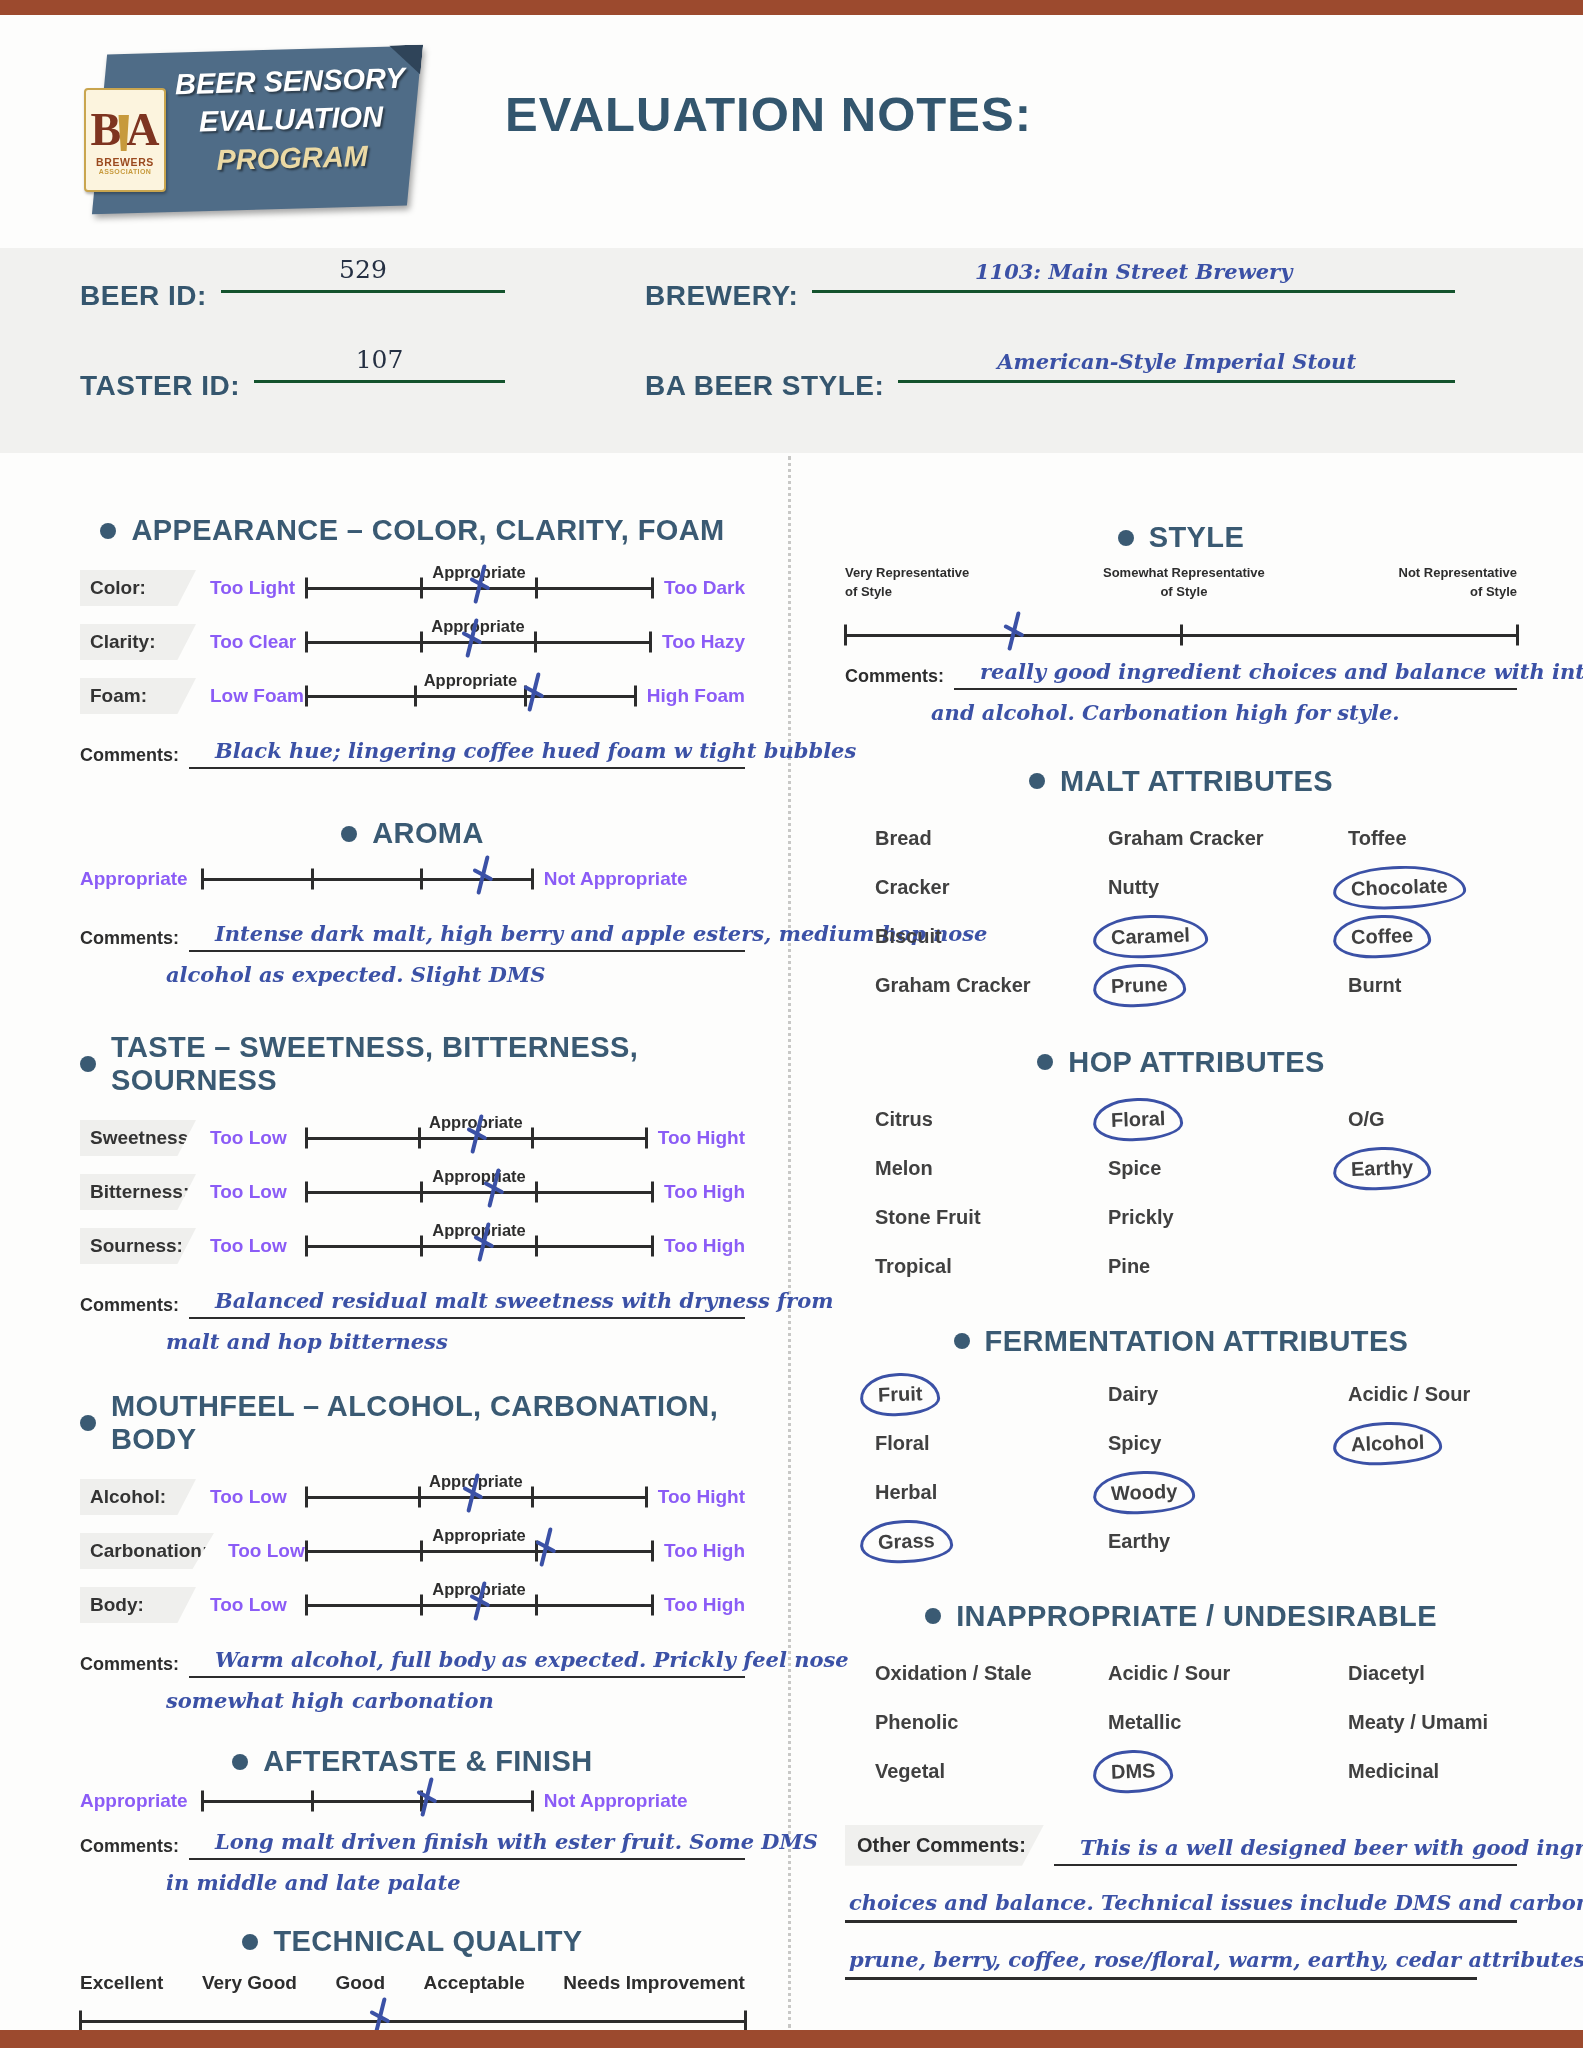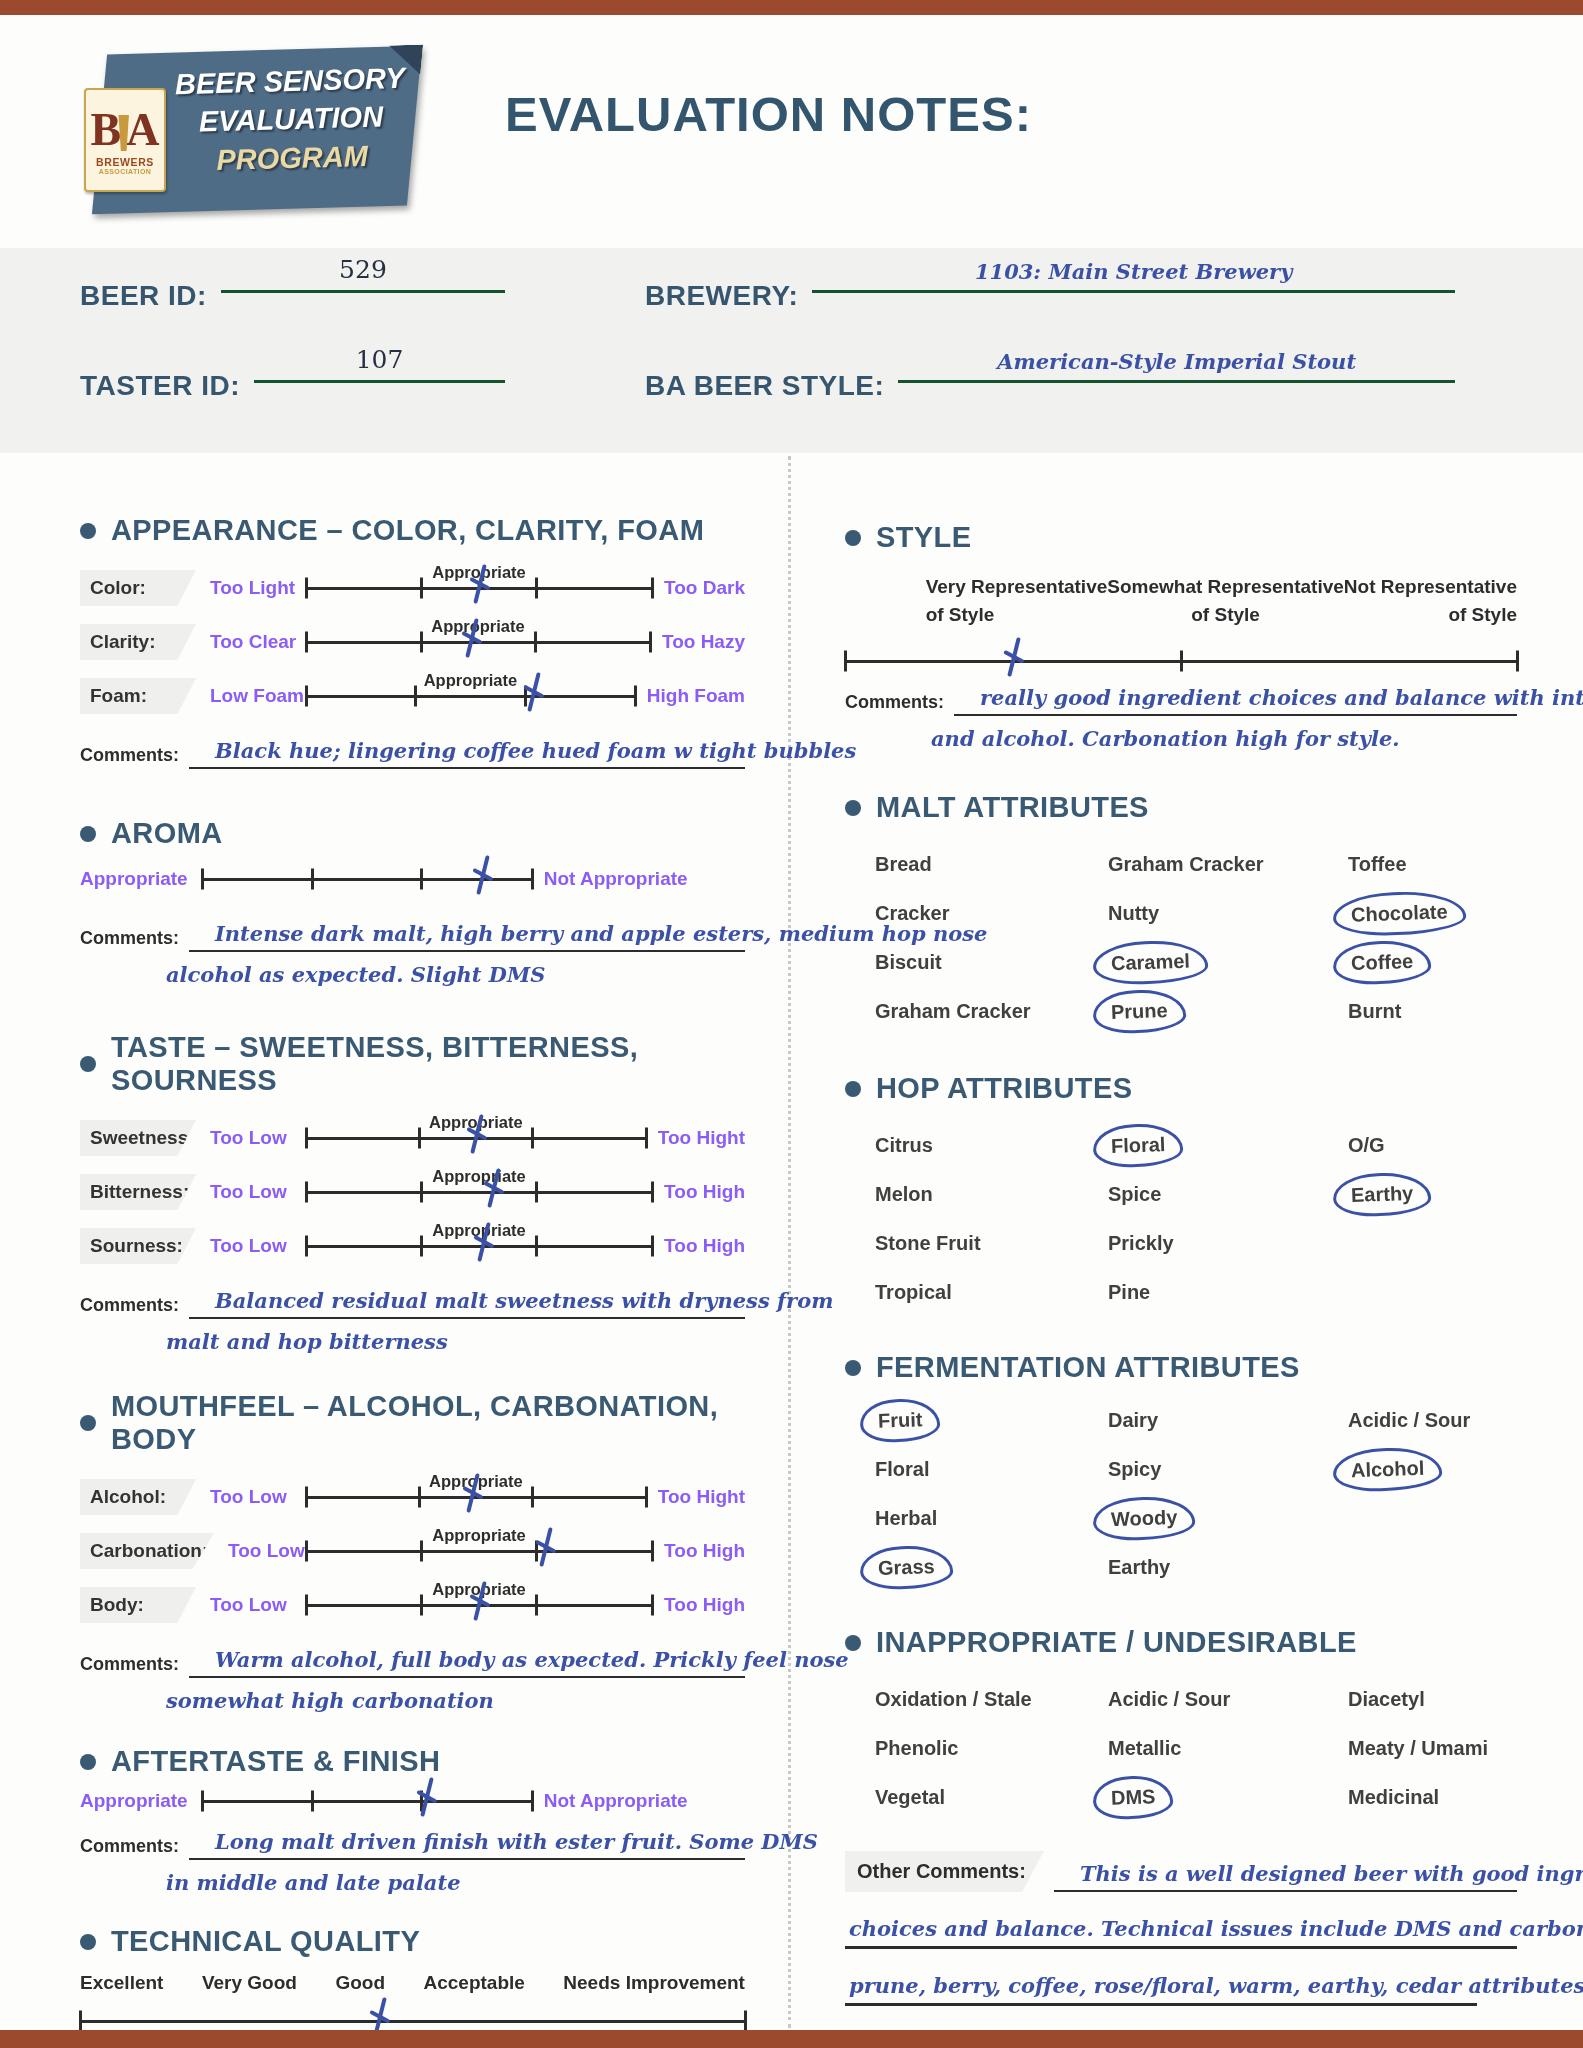--- a/index.html
+++ b/index.html
@@ -42,21 +42,21 @@
   .fval.hand{font-style:italic;font-weight:bold;color:#3b51a6;}
 
   
   .divider{position:absolute;left:788px;top:456px;height:1572px;width:0;
            border-left:3px dotted #c8c8c6;}
   .col{position:absolute;top:488px;}
   .col.left{left:80px;width:665px;}
   .col.right{left:845px;width:672px;}
 
   .sec{display:flex;align-items:center;gap:15px;color:#3a5a73;font-weight:bold;
-       font-size:29px;letter-spacing:.4px;}
+       font-size:29px;letter-spacing:.4px;justify-content:center;}
   .sec .dot{width:16px;height:16px;border-radius:50%;background:#3a5a73;flex:none;}
 
   
   .srow{display:flex;align-items:center;height:54px;}
   .tag{flex:none;width:100px;background:#efefed;font-weight:bold;font-size:19px;color:#333;
        padding:7px 6px 7px 10px;clip-path:polygon(0 0,100% 0,84% 100%,0 100%);}
   .endl{flex:none;font-weight:bold;font-size:19px;color:#8b5cf6;white-space:nowrap;}
   .endl.l{width:96px;margin-left:14px;}
   .endl.r{margin-left:12px;}
   .scale{position:relative;flex:1;height:100%;}
@@ -79,22 +79,22 @@
         font-size:21px;white-space:nowrap;}
   .cline .hand{position:absolute;left:26px;bottom:4px;}
   .hand2{display:block;margin:10px 0 0 86px;}
   .ocline{position:relative;border-bottom:3px solid #2c2c2c;height:46px;margin-top:8px;}
   .ocline .hand{position:absolute;left:4px;bottom:5px;}
 
   
   .tq-labels{display:flex;justify-content:space-between;font-weight:bold;font-size:19px;
              color:#2d2d2d;margin-top:14px;}
   .bigscale{position:relative;height:34px;}
-  .st-labels{display:flex;justify-content:flex-end;font-weight:bold;font-size:19px;
-             line-height:1.45;color:#2d2d2d;margin-top:19px;}
+  .st-labels{display:flex;justify-content:space-between;font-weight:bold;font-size:13px;
+             line-height:1.45;color:#2d2d2d;margin-top:10px;}
   .st-labels .c{text-align:center;}
   .st-labels .r{text-align:right;}
 
   
   .grid{display:grid;grid-template-columns:233px 240px auto;margin:16px 0 0 30px;}
   .gcell{height:49px;display:flex;align-items:center;font-weight:bold;font-size:20px;
          color:#404040;white-space:nowrap;}
   .circ{display:inline-block;border:3.5px solid #3b51a6;padding:7px 15px;margin:-7px 0 -7px -15px;
         border-radius:48% 52% 55% 45%/60% 65% 40% 45%;transform:rotate(-2deg);}
 

